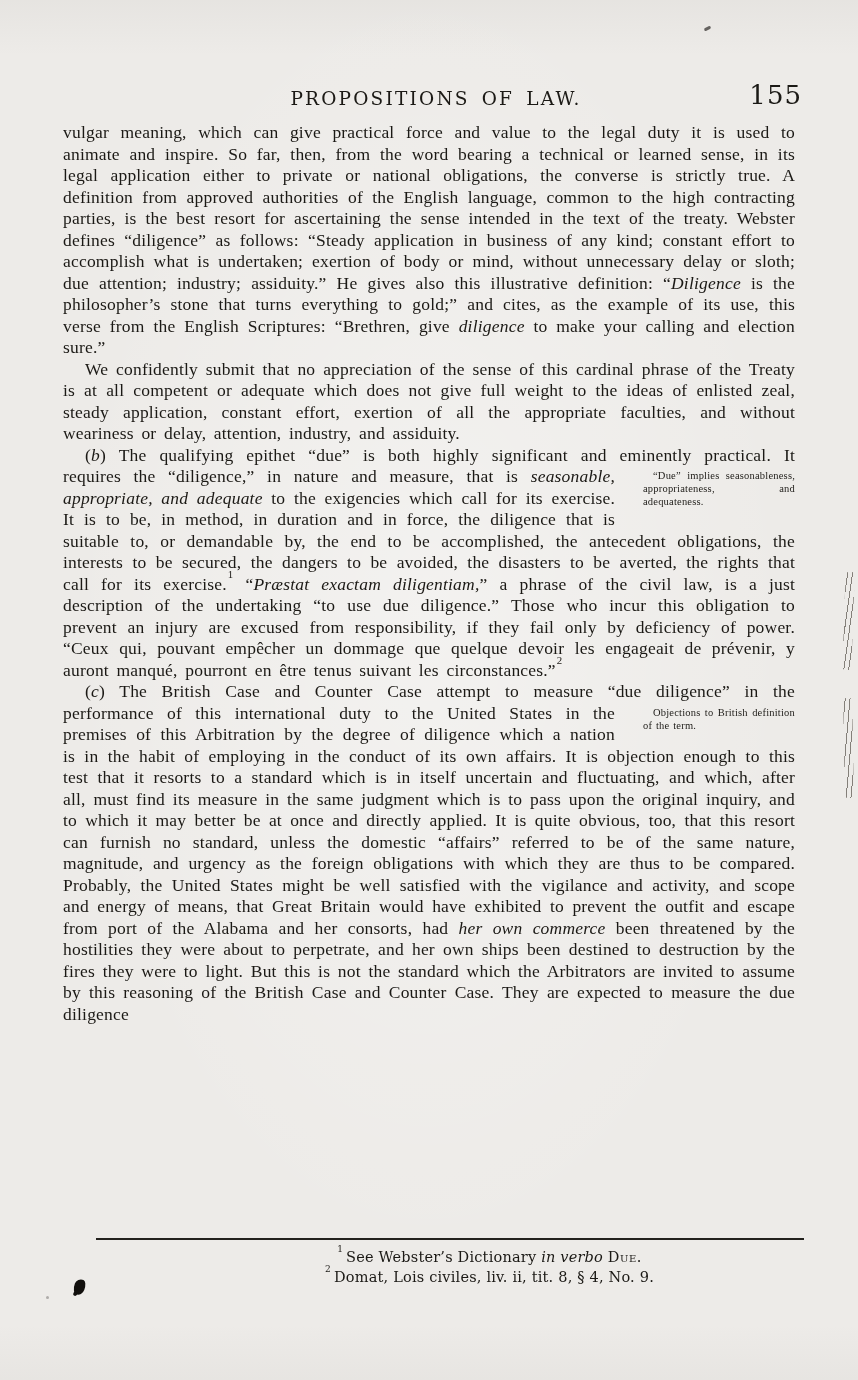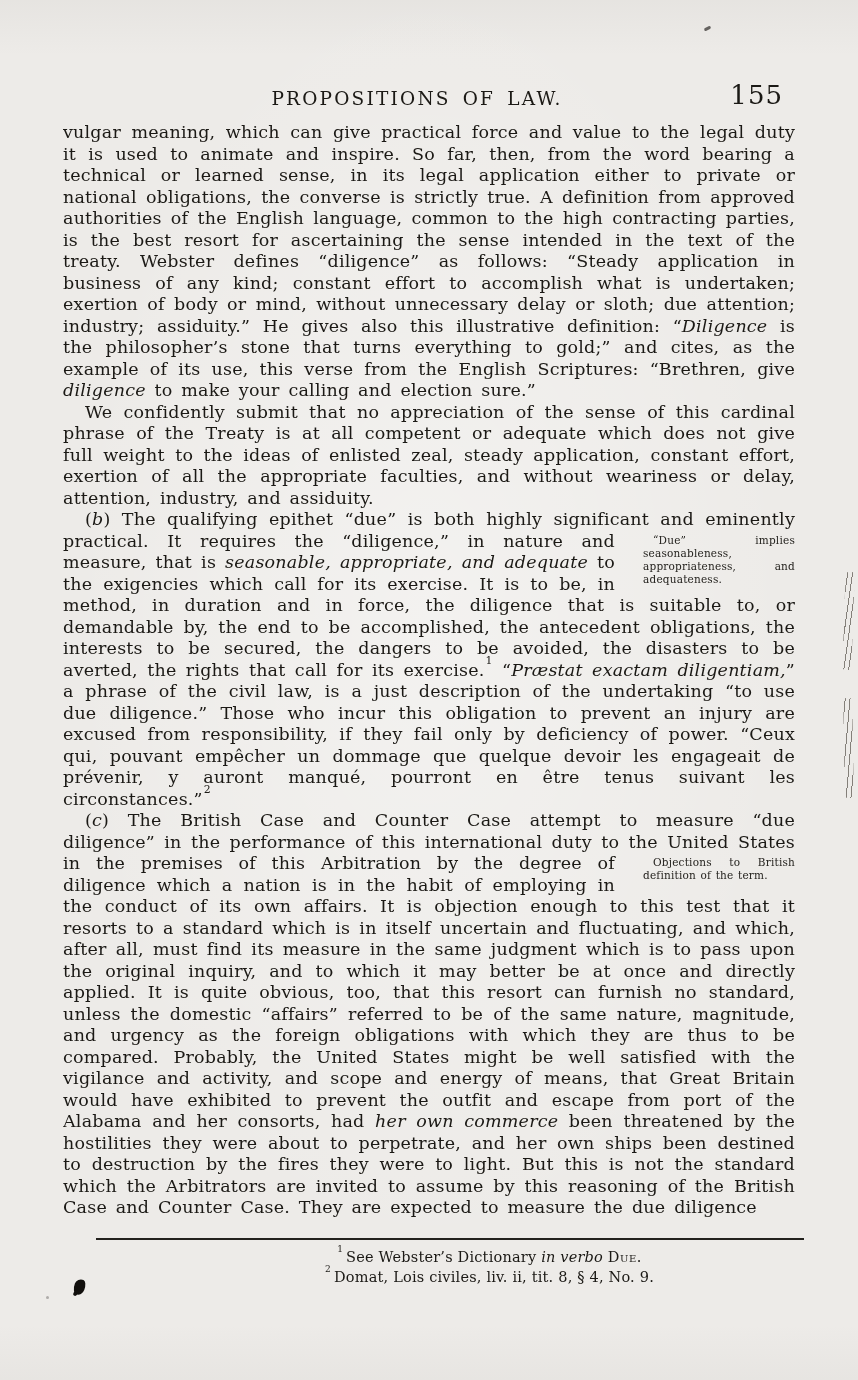--- a/index.html
+++ b/index.html
@@ -8,21 +8,21 @@
     width:858px; height:1380px;
     margin:0 auto;
     background:#edebe8;
     background-image: radial-gradient(ellipse at 50% 45%, rgba(255,255,255,0.35) 0%, rgba(255,255,255,0) 60%),
                       linear-gradient(180deg, rgba(120,115,108,0.06) 0%, rgba(120,115,108,0) 4%, rgba(120,115,108,0) 96%, rgba(120,115,108,0.05) 100%);
     overflow:hidden;
     font-family:"DejaVu Serif","Liberation Serif",serif;
     color:#1b1915;
   }
   .header {
-    position:absolute; top:84px; left:51px; width:732px; height:32px;
+    position:absolute; top:84px; left:70px; width:732px; height:32px;
   }
   .title {
     text-align:center;
     font-size:18.5px;
     letter-spacing:2.2px;
     word-spacing:4px;
     padding-top:4px;
     white-space:nowrap;
   }
   .pagenum {
@@ -31,20 +31,21 @@
     letter-spacing:1px;
     margin-left:18px;
   }
   .body-text {
     position:absolute; top:122px; left:63px; width:732px;
     max-height:1110px; overflow:hidden;
     font-size:17.5px; line-height:21.5px;
     text-align:justify;
     word-spacing:3px;
     letter-spacing:0.2px;
+    font-family:Liberation Serif, serif;
   }
   .body-text p { margin:0; padding:0; }
   .body-text p.indent { text-indent:22px; }
   .it { font-style:italic; }
   .sc { font-variant:small-caps; letter-spacing:0.5px; }
   sup.fn {
     font-size:0.62em; line-height:0;
     position:relative; top:-0.45em;
     margin-left:1px;
   }

